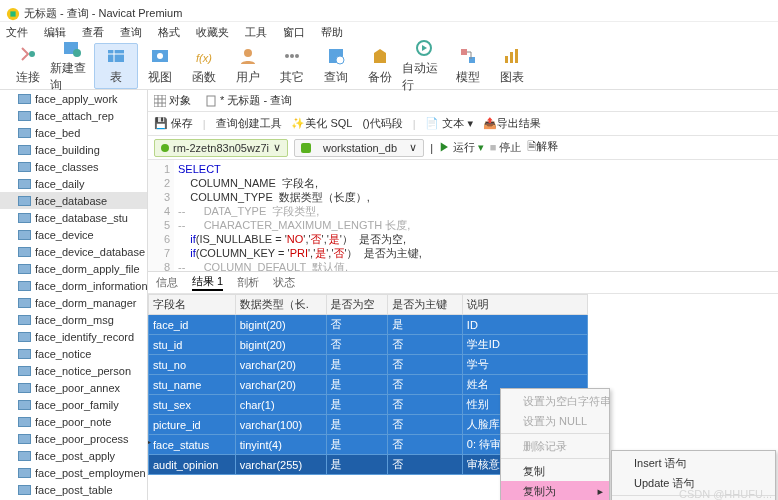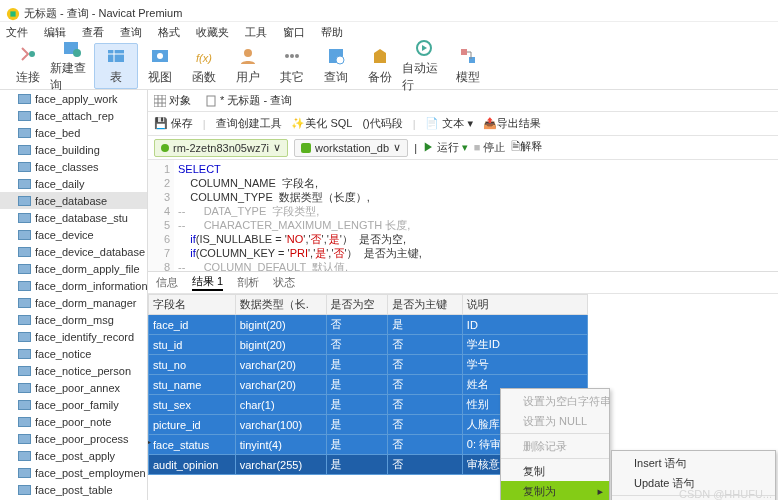--- a/index.html
+++ b/index.html
@@ -19,38 +19,38 @@
 .tree-item.sel{background:#e4e4e4}
 .tree-item .ti{width:13px;height:10px;background:#8ab4d8;flex-shrink:0;border:1px solid #5a8fb8}
 .main{flex:1;display:flex;flex-direction:column;overflow:hidden}
 .tabbar{height:22px;display:flex;align-items:center;padding:0 6px;gap:14px;border-bottom:1px solid #e4e4e4}
 .tabbar .tab{display:flex;align-items:center;gap:3px}
 .tabbar .doticon{width:12px;height:12px;display:inline-block}
 .actionbar{height:24px;display:flex;align-items:center;padding:0 6px;gap:10px;border-bottom:1px solid #e4e4e4}
 .actionbar .sep{color:#ccc}
 .connbar{height:24px;display:flex;align-items:center;padding:0 6px;gap:6px;border-bottom:1px solid #e4e4e4}
 .conn-pill{height:18px;border:1px solid #b8d68a;background:#eef7e0;border-radius:2px;display:flex;align-items:center;padding:0 6px;gap:4px}
-.db-pill{height:18px;border:1px solid #ccc;background:#f7f7f7;border-radius:2px;display:flex;align-items:center;padding:0 6px;gap:4px}
+.db-pill{height:18px;border:1px solid #ccc;background:#f7f7f7;border-radius:2px;display:flex;align-items:center;padding:0 6px;gap:12px}
 .editor{flex:0 0 112px;display:flex;font-family:Consolas,monospace;font-size:11px;overflow:hidden;border-bottom:1px solid #ddd}
 .gutter{width:26px;background:#fafafa;text-align:right;padding-right:4px;color:#aaa;line-height:14px;padding-top:2px}
 .code{flex:1;padding:2px 4px;line-height:14px;white-space:pre}
 .kw{color:#0000cc}
 .str{color:#cc0000}
 .resulttabs{height:22px;display:flex;align-items:center;gap:14px;padding:0 8px;border-bottom:1px solid #e4e4e4}
 .resulttabs .rt{color:#666}
 .resulttabs .rt.active{color:#000;border-bottom:2px solid #000000}
 .grid{flex:1;overflow:hidden;position:relative}
 .grid table{border-collapse:collapse;width:440px}
 .grid th{background:#f4f4f4;border:1px solid #ddd;padding:2px 4px;text-align:left;font-weight:normal;height:18px}
 .grid td{background:#2f7dd1;color:#fff;border:1px solid #5b9bd8;padding:2px 4px;height:17px}
 .grid tr.last td{background:#1f5fa8}
 .arrow{position:absolute;left:-2px;top:142px;color:#333;font-size:10px}
 .ctxmenu{position:absolute;background:#f7f7f7;border:1px solid #bbb;box-shadow:2px 2px 4px rgba(0,0,0,.2);padding:2px 0}
 .ctxmenu .mi{height:20px;display:flex;align-items:center;padding:0 19px 0 22px;white-space:nowrap;cursor:pointer}
-.ctxmenu .mi.hov{background:#84cc16}
+.ctxmenu .mi.hov{background:#f9a8d4}
 .ctxmenu .sep{height:1px;background:#ddd;margin:2px 0}
 .ctxmenu .arr::after{content:"▸";position:absolute;right:6px}
 .watermark{position:absolute;right:6px;bottom:0;color:#d6d6d6;font-size:11px}
 .greendot{width:8px;height:8px;border-radius:50%;background:#5ab11f;display:inline-block}
 .dbcyl{width:10px;height:10px;background:#5ab11f;border-radius:2px;display:inline-block}
 svg{display:block}
 </style>
 </head>
 <body>
 
@@ -166,20 +166,30 @@
     </div>
     <div class="tbtn">
       <div class="ic">
         <svg width="20" height="20" viewBox="0 0 20 20">
           <rect x="3" y="3" width="6" height="6" fill="#d88"></rect>
           <rect x="11" y="11" width="6" height="6" fill="#5aa3e0"></rect>
           <path d="M9 6h4v7" stroke="#888" fill="none"></path>
         </svg>
       </div>
       <div class="lb">模型</div>
+    </div>
+    <div class="tbtn">
+      <div class="ic">
+        <svg width="20" height="20" viewBox="0 0 20 20">
+          <rect x="3" y="10" width="3" height="7" fill="#d8a030"></rect>
+          <rect x="8" y="6" width="3" height="11" fill="#d8a030"></rect>
+          <rect x="13" y="3" width="3" height="14" fill="#d8a030"></rect>
+        </svg>
+      </div>
+      <div class="lb">图表</div>
     </div>
   </div>
 
 <div class="body">
   <div class="sidebar" id="sidebar">
       <div class="tree-item">
         <span class="ti"></span>
         <span>face_apply_work</span>
       </div>
       <div class="tree-item">

